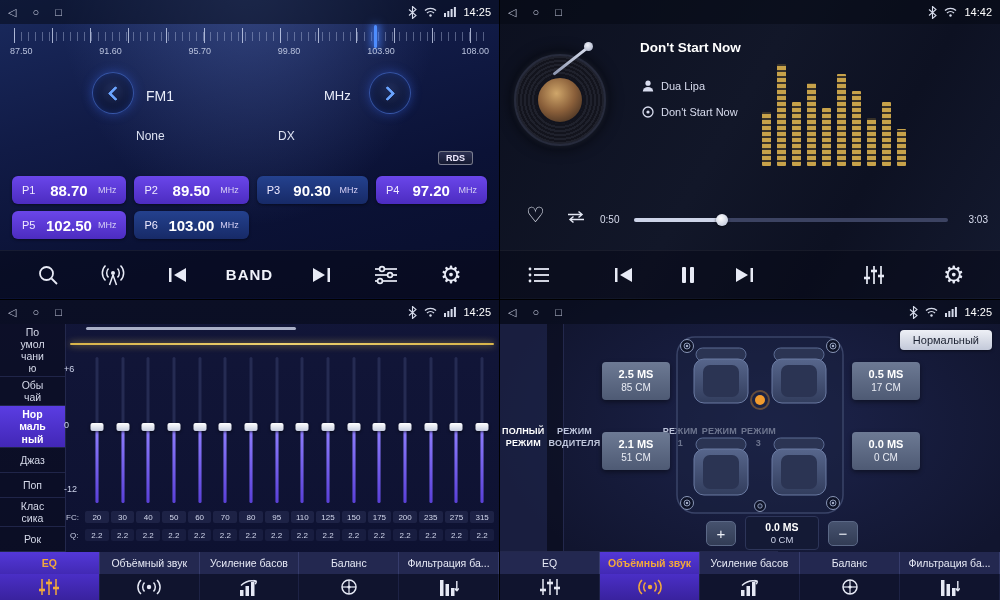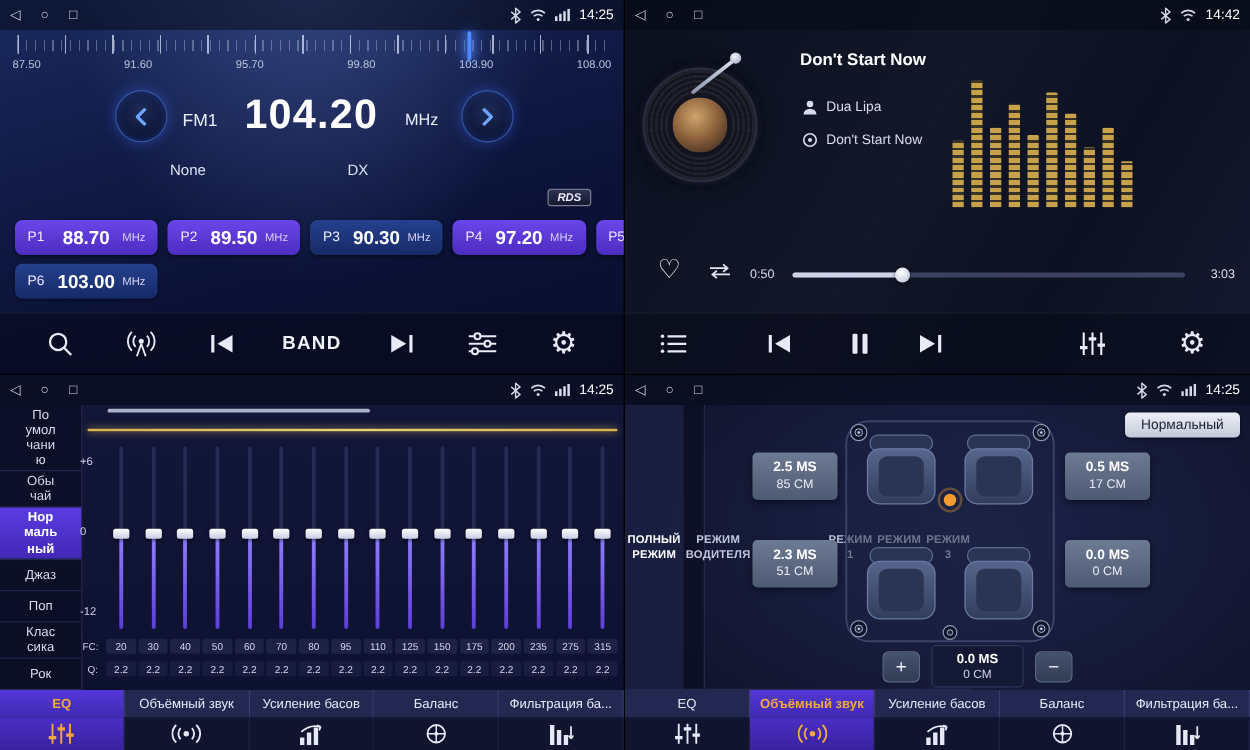--- a/index.html
+++ b/index.html
@@ -40,25 +40,25 @@
   .nav-btn.left{left:92px}.nav-btn.right{left:369px}
   .chev{width:11px;height:11px;border-left:3px solid #6aa4ff;border-bottom:3px solid #6aa4ff;border-radius:2px}
   .chev.l{transform:rotate(45deg);margin-left:5px}
   .chev.r{transform:rotate(225deg);margin-right:5px}
   .band-label{position:absolute;left:146px;top:88px;font-size:14px;color:#e9edf9}
   .freq-big{position:absolute;left:188px;top:72px;width:122px;text-align:center;
     font-size:33px;font-weight:bold;letter-spacing:1px;color:#fff}
   .unit-label{position:absolute;left:324px;top:88px;font-size:13px;color:#e9edf9}
   .sub-none{position:absolute;left:136px;top:129px;font-size:12px;color:#dde2f2}
   .sub-dx{position:absolute;left:278px;top:129px;font-size:12px;color:#dde2f2}
-  .rds-badge{position:absolute;right:26px;top:151px;padding:1px 7px;font-size:9px;font-style:italic;
+  .rds-badge{position:absolute;right:26px;top:151px;padding:1px 7px;font-size:9px;
     font-weight:bold;color:#efeaff;border:1px solid rgba(255,255,255,.4);border-radius:3px;
     background:linear-gradient(180deg,#2c3052,#151a32)}
   .preset-grid{position:absolute;left:12px;right:12px;top:176px;display:grid;
-    grid-template-columns:1fr 1fr 1fr 1fr 1fr;gap:7px 8px}
+    grid-template-columns:1fr 1fr 1fr 1fr;gap:7px 8px}
   .preset{height:28px;border-radius:6px;display:flex;align-items:center;padding:0 10px;gap:6px;
     box-shadow:0 1px 3px rgba(0,0,0,.45);cursor:pointer}
   .preset.purple{background:linear-gradient(180deg,#6a46ea,#4c2cc0)}
   .preset.blue{background:linear-gradient(180deg,#24418e,#172a67)}
   .p-name{font-size:11px;color:#efeaff;width:18px}
   .p-val{flex:1;text-align:center;font-size:15px;font-weight:bold}
   .p-unit{font-size:9px;color:#d6d0f5}
   .toolbar{position:absolute;left:0;right:0;bottom:1px;height:48px;background:rgba(7,10,24,.55);
     border-top:1px solid rgba(255,255,255,.06)}
   .radio-toolbar{display:flex;align-items:center;justify-content:space-evenly}
@@ -212,21 +212,20 @@
           <span>99.80</span>
           <span>103.90</span>
           <span>108.00</span>
         </div>
     </div>
 
     <div class="nav-btn left">
         <div class="chev l"></div>
       </div>
     <div class="band-label">FM1</div>
-    <div class="freq-big">104.20</div>
     <div class="unit-label">MHz</div>
     <div class="nav-btn right">
         <div class="chev r"></div>
       </div>
     <div class="sub-none">None</div>
     <div class="sub-dx">DX</div>
     <div class="rds-badge">RDS</div>
 
     <div class="preset-grid">
         <div class="preset purple">
@@ -757,21 +756,21 @@
 
     <div class="delay-box db-fl">
       <span class="delay-ms">2.5 MS</span>
       <span class="delay-cm">85 CM</span>
     </div>
     <div class="delay-box db-fr">
       <span class="delay-ms">0.5 MS</span>
       <span class="delay-cm">17 CM</span>
     </div>
     <div class="delay-box db-rl">
-      <span class="delay-ms">2.3 MS</span>
+      <span class="delay-ms">2.1 MS</span>
       <span class="delay-cm">51 CM</span>
     </div>
     <div class="delay-box db-rr">
       <span class="delay-ms">0.0 MS</span>
       <span class="delay-cm">0 CM</span>
     </div>
 
     <div class="adjust">
       <div class="adj-btn">+</div>
       <div class="adj-val">

